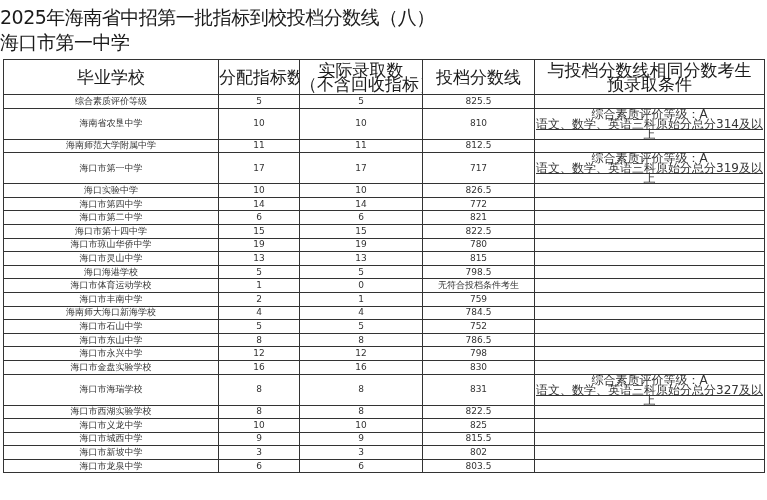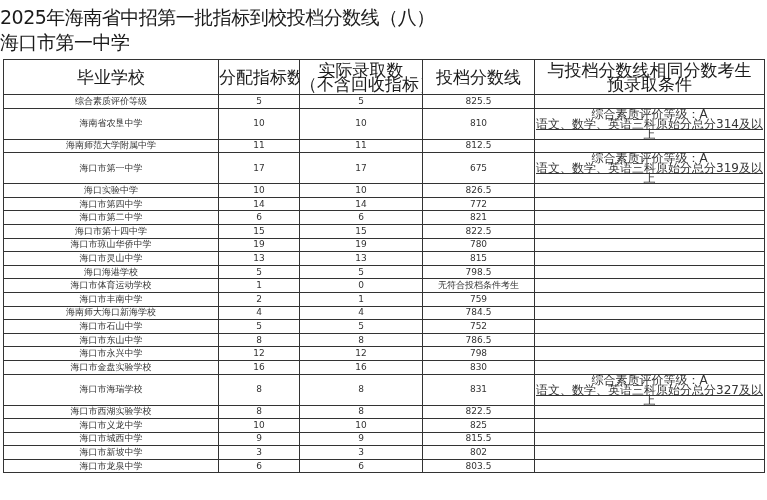--- a/index.html
+++ b/index.html
@@ -119,21 +119,21 @@
         <td>海南师范大学附属中学</td>
         <td>11</td>
         <td>11</td>
         <td>812.5</td>
         <td class="cond"></td>
       </tr>
       <tr class="tall">
         <td>海口市第一中学</td>
         <td>17</td>
         <td>17</td>
-        <td>675</td>
+        <td>717</td>
         <td class="cond">
           <div>综合素质评价等级：A</div>
           <div class="line2">语文、数学、英语三科原始分总分319及以上</div>
         </td>
       </tr>
       <tr>
         <td>海口实验中学</td>
         <td>10</td>
         <td>10</td>
         <td>826.5</td>

